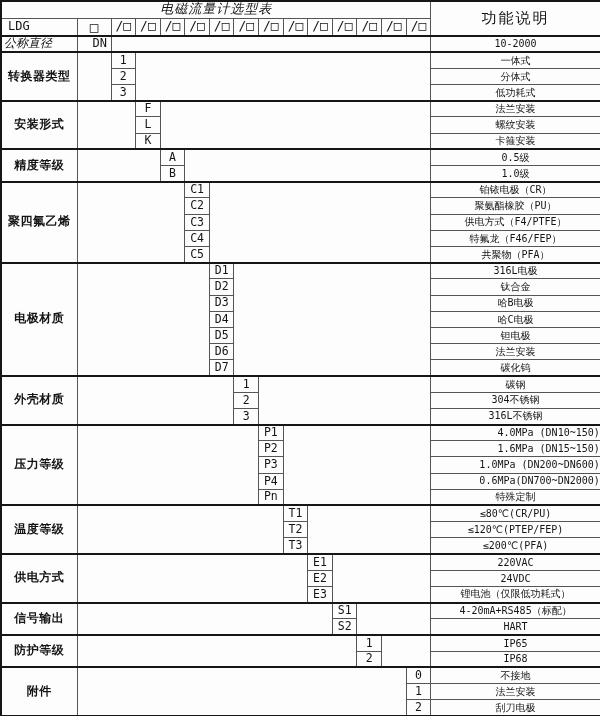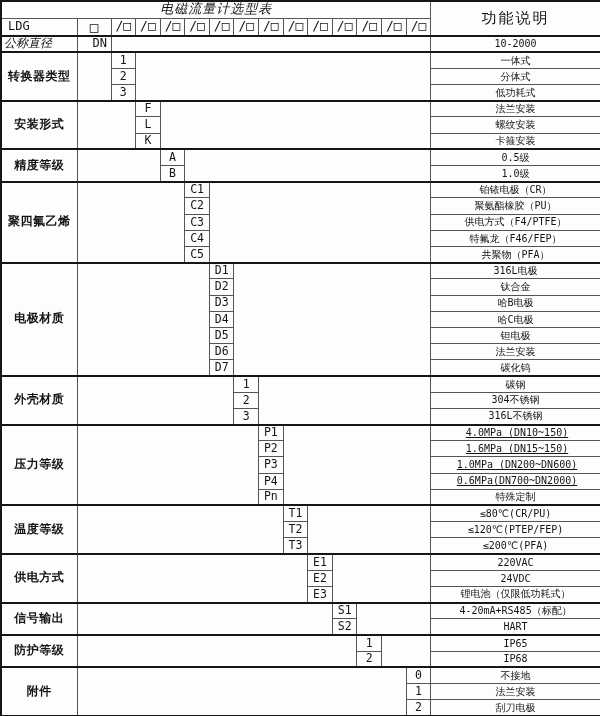--- a/index.html
+++ b/index.html
@@ -25,21 +25,21 @@
   .title{font-size:13px;letter-spacing:1px;font-style:italic;}
   .desch{font-size:15px;letter-spacing:2px;}
   .ldg{text-align:left;padding-left:6px;font-size:12px;}
   .box{font-size:14px;}
   .slot{font-size:13px;padding:0;}
   .dnl{text-align:left;padding-left:2px;font-style:italic;}
   .dnc{text-align:left;padding-left:15px;}
   .glabel{letter-spacing:0.5px;font-weight:bold;}
   .code{font-size:11.5px;}
   .desc{font-size:10px;}
-  .desc.la{text-align:center;padding-left:3px;text-decoration:underline;}
+  .desc.la{text-align:right;padding-left:3px;}
   .fill{background:transparent;}
 </style>
 </head>
 <body>
 
 <div id="wrap">
 <table>
 <colgroup>
   <col style="width:76px">
         <col style="width:34px">

